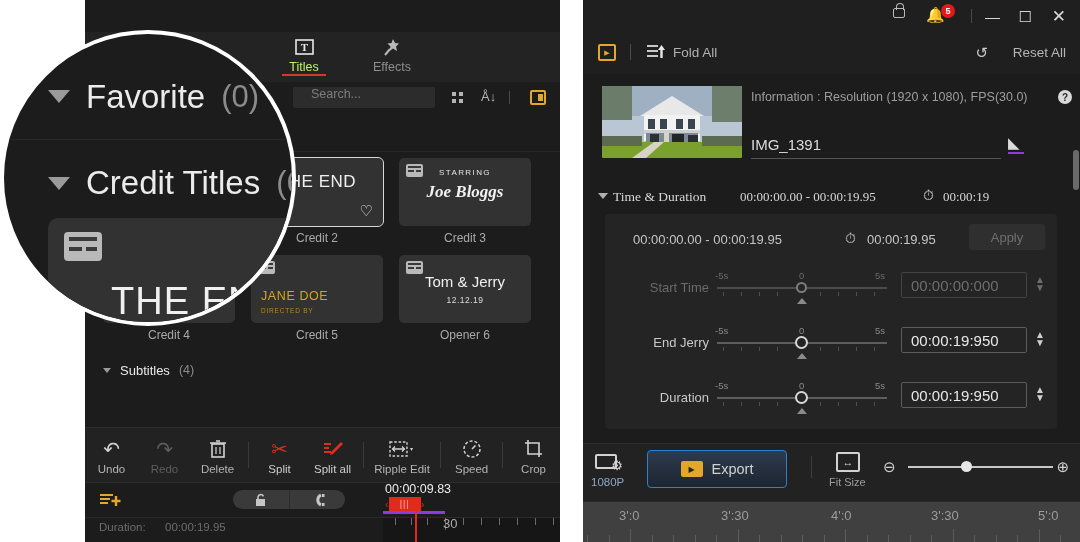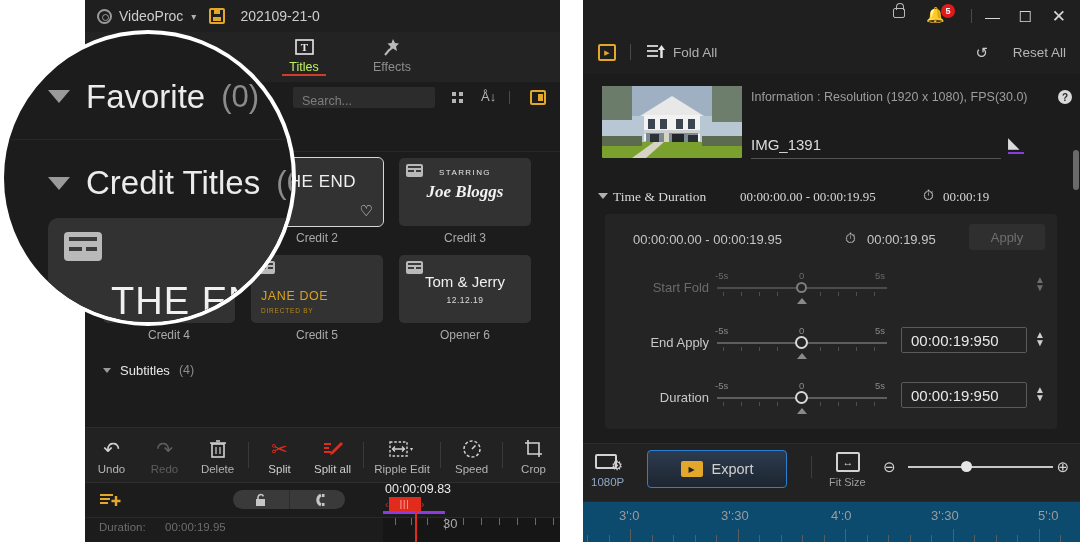--- a/index.html
+++ b/index.html
@@ -42,22 +42,22 @@
   .tab-lbl { font-size: 12.5px; color: #8e8e8e; margin-top: 2px; }
   .tab.active .tab-lbl { color: #bef264; }
   .tab.active::after { content: ""; position: absolute; left: 22px; right: 22px; bottom: -2px;
           height: 2px; background: #d13b2e; }
   #tabs-row { padding-left: 175px; }
 
   
   .srow { position: absolute; left: 0; top: 82px; width: 475px; height: 30px;
           background: #1c1c1c; display: flex; align-items: center; }
   .search-box { position: absolute; left: 208px; top: 5px; width: 142px; height: 21px;
-          background: #2c2c2c; border-radius: 2px; display: flex; align-items: flex-end;
-          padding-left: 9px; }
+          background: #2c2c2c; border-radius: 2px; display: flex; align-items: flex-start;
+          padding-left: 18px; }
   .search-box span { color: #7d7d7d; font-size: 12.5px; }
   .ico-grid { position: absolute; left: 367px; top: 10px; width: 12px; height: 11px; }
   .ico-grid i { position: absolute; width: 4px; height: 4px; background: #b4b4b4; display: block; }
   .ico-sort { position: absolute; left: 396px; top: 7px; color: #b4b4b4; font-size: 13px; }
   .vsep { position: absolute; left: 424px; top: 9px; width: 1px; height: 13px; background: #494949; }
   .ico-panel { position: absolute; left: 445px; top: 8px; width: 16px; height: 15px;
           border: 2px solid #e3a72c; border-radius: 2px; }
   .ico-panel::after { content:""; position:absolute; right:1px; top:2px; width:5px; height:7px;
           background:#e3a72c; }
 
@@ -258,21 +258,21 @@
           border: 2px solid #d2d2d2; border-radius: 2px; display:flex; align-items:center;
           justify-content:center; color:#d2d2d2; font-size:11px; }
   .fit-lbl { position: absolute; left: 246px; top: 32px; color: #9d9d9d; font-size: 11px; }
   .zm-minus { position: absolute; left: 300px; top: 14px; color: #d2d2d2; font-size: 15px; }
   .zm-track { position: absolute; left: 325px; top: 22px; width: 145px; height: 2px; background: #c8c8c8; }
   .zm-thumb { position: absolute; left: 377px; top: 17px; width: 11px; height: 11px;
           background: #e6e6e6; border-radius: 50%; }
   .zm-plus { position: absolute; right: 11px; top: 14px; color: #d2d2d2; font-size: 15px; }
 
   .r-ruler { position: absolute; left: 0; top: 501px; width: 497px; height: 41px;
-          background: #0c4a6e; border-top: 1px solid #2a2a2a; }
+          background: #404040; border-top: 1px solid #2a2a2a; }
   .r-ruler .rlab { position: absolute; top: 6px; color: #9b9b9b; font-size: 13px; }
   .r-ruler .rtk { position: absolute; bottom: 0; width: 1px; background: #5c5c5c; }
 
   
   .mag { position: absolute; left: 0; top: 30px; width: 296px; height: 296px;
           border-radius: 50%; border: 4px solid #ffffff; overflow: hidden;
           background: #1c1c1c; }
   .mag-in { position: absolute; left: 0; top: 0; width: 700px; height: 700px; }
   .m-hdr { position: absolute; width: 700px; height: 86px; display: flex;
           align-items: center; padding-left: 44px; gap: 16px; border-bottom: 1px solid #272727; }
@@ -290,27 +290,20 @@
   .m-end { position: absolute; left: 0; width: 300px; top: 62px; text-align: center;
           color: #f0f0f0; font-size: 38px; letter-spacing: 1px; }
 </style>
 </head>
 <body>
 
 <div id="root">
 
   <div class="left-win">
 
-    <div class="titlebar">
-      <div class="tb-logo"></div>
-      <span class="tb-name">VideoProc</span>
-      <span class="chev">▾</span>
-      <div class="tb-save"></div>
-      <span class="tb-proj">202109-21-0</span>
-    </div>
 
     <div class="tabs" id="tabs-row">
       <div class="tab active">
         <div class="tab-ico">
           <svg width="19" height="18" viewBox="0 0 19 18">
               <rect x="1" y="2" width="17" height="14" fill="none" stroke="#e8e8e8" stroke-width="1.6"></rect>
               <text x="9.5" y="13" font-size="11" font-family="Liberation Serif, serif" font-weight="bold" fill="#e8e8e8" text-anchor="middle">T</text>
             </svg>
         </div>
         <div class="tab-lbl">Titles</div>
@@ -615,42 +608,45 @@
         <div class="td-dur">00:00:19</div>
       </div>
 
       <div class="panel">
         <div class="p-range">00:00:00.00 - 00:00:19.95</div>
         <div class="p-clock">⏱</div>
         <div class="p-dur">00:00:19.95</div>
         <div class="apply-btn">Apply</div>
 
         <div class="srow2" style="top:48px">
-          <div class="sr-lbl dim">Start Fold</div>
+          <div class="sr-lbl dim">Start Time</div>
           <div class="sl">
             <div class="sl-lab dim" style="left:-2px">-5s</div>
             <div class="sl-lab dim" style="left:82px">0</div>
             <div class="sl-lab dim" style="left:158px">5s</div>
             <div class="sl-line dim"></div>
             <div class="sl-tk" style="left:6px"></div>
               <div class="sl-tk" style="left:24px"></div>
             <div class="sl-tk" style="left:42px"></div>
               <div class="sl-tk" style="left:60px"></div>
             <div class="sl-tk" style="left:103px"></div>
               <div class="sl-tk" style="left:121px"></div>
             <div class="sl-tk" style="left:139px"></div>
               <div class="sl-tk" style="left:157px"></div>
             <div class="sl-thumb dim"></div>
             <div class="sl-caret"></div>
           </div>
+          <div class="tf dim">
+            <span>00:00:00:000</span>
+          </div>
           <div class="spin dim">▲<br>▼</div>
         </div>
 
         <div class="srow2" style="top:103px">
-          <div class="sr-lbl">End Apply</div>
+          <div class="sr-lbl">End Jerry</div>
           <div class="sl">
             <div class="sl-lab" style="left:-2px">-5s</div>
             <div class="sl-lab" style="left:82px">0</div>
             <div class="sl-lab" style="left:158px">5s</div>
             <div class="sl-line"></div>
             <div class="sl-tk" style="left:6px"></div>
               <div class="sl-tk" style="left:24px"></div>
             <div class="sl-tk" style="left:42px"></div>
               <div class="sl-tk" style="left:60px"></div>
             <div class="sl-tk" style="left:103px"></div>

